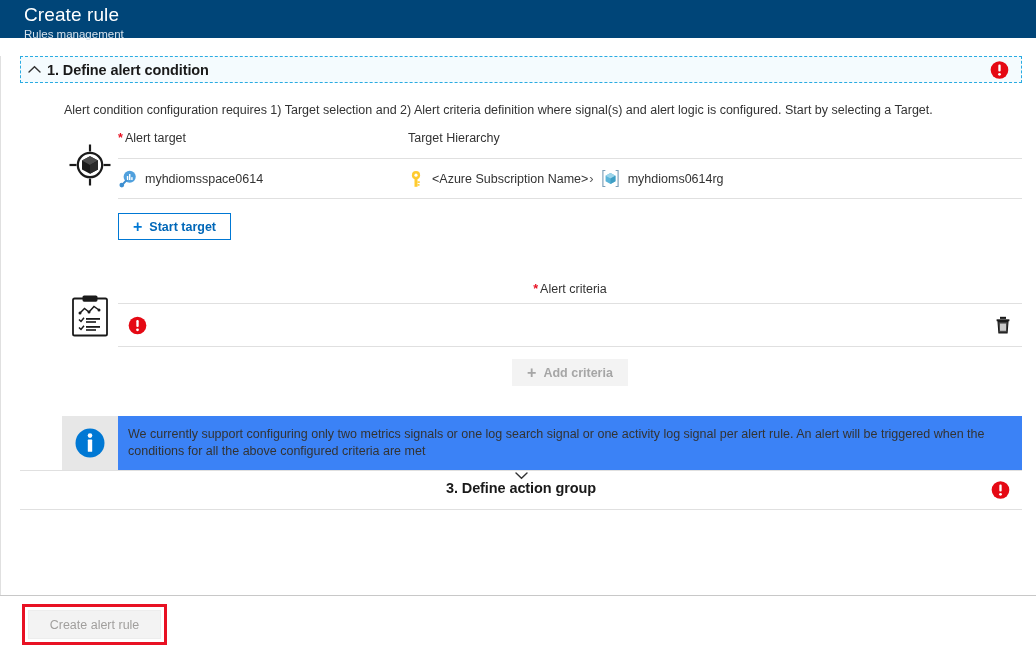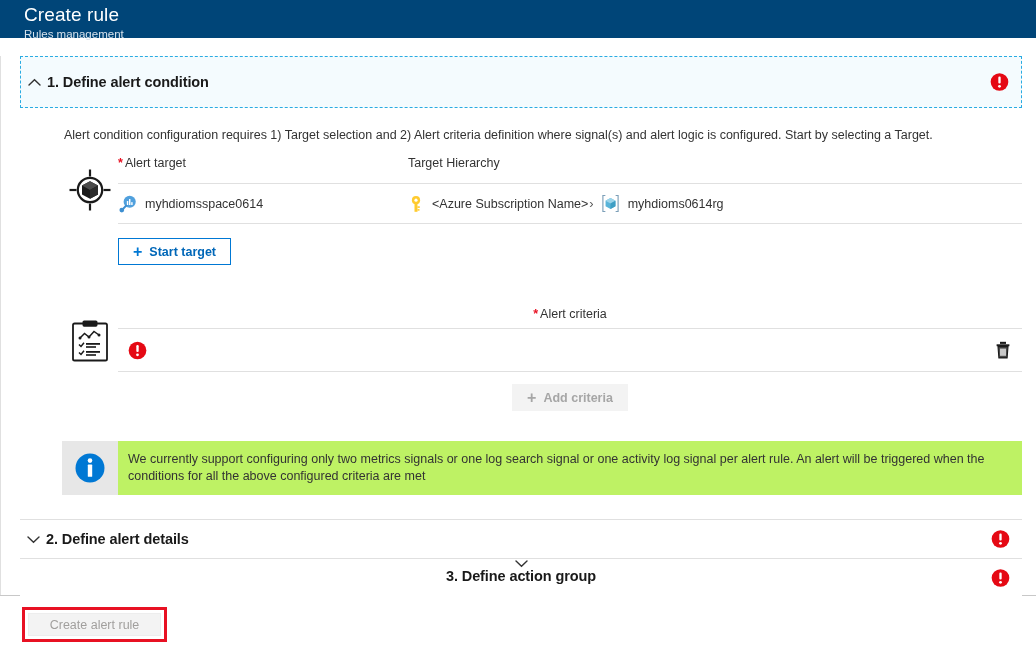--- a/index.html
+++ b/index.html
@@ -52,21 +52,21 @@
     position: absolute;
     left: 0; top: 0; bottom: 0;
     width: 1px;
     background: #e0e0e0;
   }
 
   
   .section-header-open {
     position: relative;
     margin: 18px 14px 0 20px;
-    height: 52px;
+    height: 27px;
     background: #f4fbfe;
     border: 1px dashed #29abe2;
     box-sizing: border-box;
     display: flex;
     align-items: center;
     cursor: pointer;
   }
   .chev {
     width: 26px;
     display: flex;
@@ -230,21 +230,21 @@
     align-items: center;
     justify-content: center;
     margin-right: 6px;
     cursor: pointer;
     flex: none;
   }
 
   
   .info-banner {
     display: flex;
-    background: #bef264;
+    background: #3b82f6;
     margin: 30px 14px 0 62px;
     min-height: 52px;
   }
   .info-icon-wrap {
     width: 56px;
     flex: none;
     display: flex;
     align-items: center;
     justify-content: center;
     background: #e7e7e7;
@@ -282,21 +282,21 @@
   }
   .annot-box {
     border: 3px solid #e81123;
     padding: 3px;
     display: inline-block;
   }
   .btn-create {
     display: inline-flex;
     align-items: center;
     justify-content: center;
-    height: 23px;
+    height: 29px;
     min-width: 133px;
     padding: 0 14px;
     font-size: 12.5px;
     background: #f3f3f3;
     border: 1px solid #ededed;
     color: #a19f9d;
     box-sizing: border-box;
     cursor: default;
   }
 </style>
@@ -452,35 +452,20 @@
     <div class="info-icon-wrap">
       <svg width="34" height="34" viewBox="0 0 34 34">
         <circle cx="17" cy="17" r="14.5" fill="#0078d4"></circle>
         <circle cx="17" cy="9.6" r="2.3" fill="#ffffff"></circle>
         <rect x="14.8" y="13.6" width="4.4" height="12.2" rx="0.6" fill="#ffffff"></rect>
       </svg>
     </div>
     <div class="info-text">We currently support configuring only two metrics signals or one log search signal or one activity log signal per alert rule. An alert will be triggered when the conditions for all the above configured criteria are met</div>
   </div>
 
-  <div class="section-collapsed first">
-    <span class="chev">
-      <svg width="13" height="9" viewBox="0 0 13 9">
-          <path d="M1 2 L6.5 7.3 L12 2" stroke="#333" stroke-width="1.4" fill="none" stroke-linecap="round"></path>
-        </svg>
-    </span>
-    <span class="section-title">2. Define alert details</span>
-    <span class="err-badge">
-      <svg width="19" height="19" viewBox="0 0 20 20">
-        <circle cx="10" cy="10" r="9.3" fill="#e50914"></circle>
-        <rect x="8.75" y="4.3" width="2.5" height="7.3" rx="1.1" fill="#ffffff"></rect>
-        <circle cx="10" cy="14.6" r="1.45" fill="#ffffff"></circle>
-      </svg>
-    </span>
-  </div>
 
   <div class="section-collapsed last">
     <span class="chev">
       <svg width="13" height="9" viewBox="0 0 13 9">
           <path d="M1 2 L6.5 7.3 L12 2" stroke="#333" stroke-width="1.4" fill="none" stroke-linecap="round"></path>
         </svg>
     </span>
     <span class="section-title">3. Define action group</span>
     <span class="err-badge">
       <svg width="19" height="19" viewBox="0 0 20 20">

